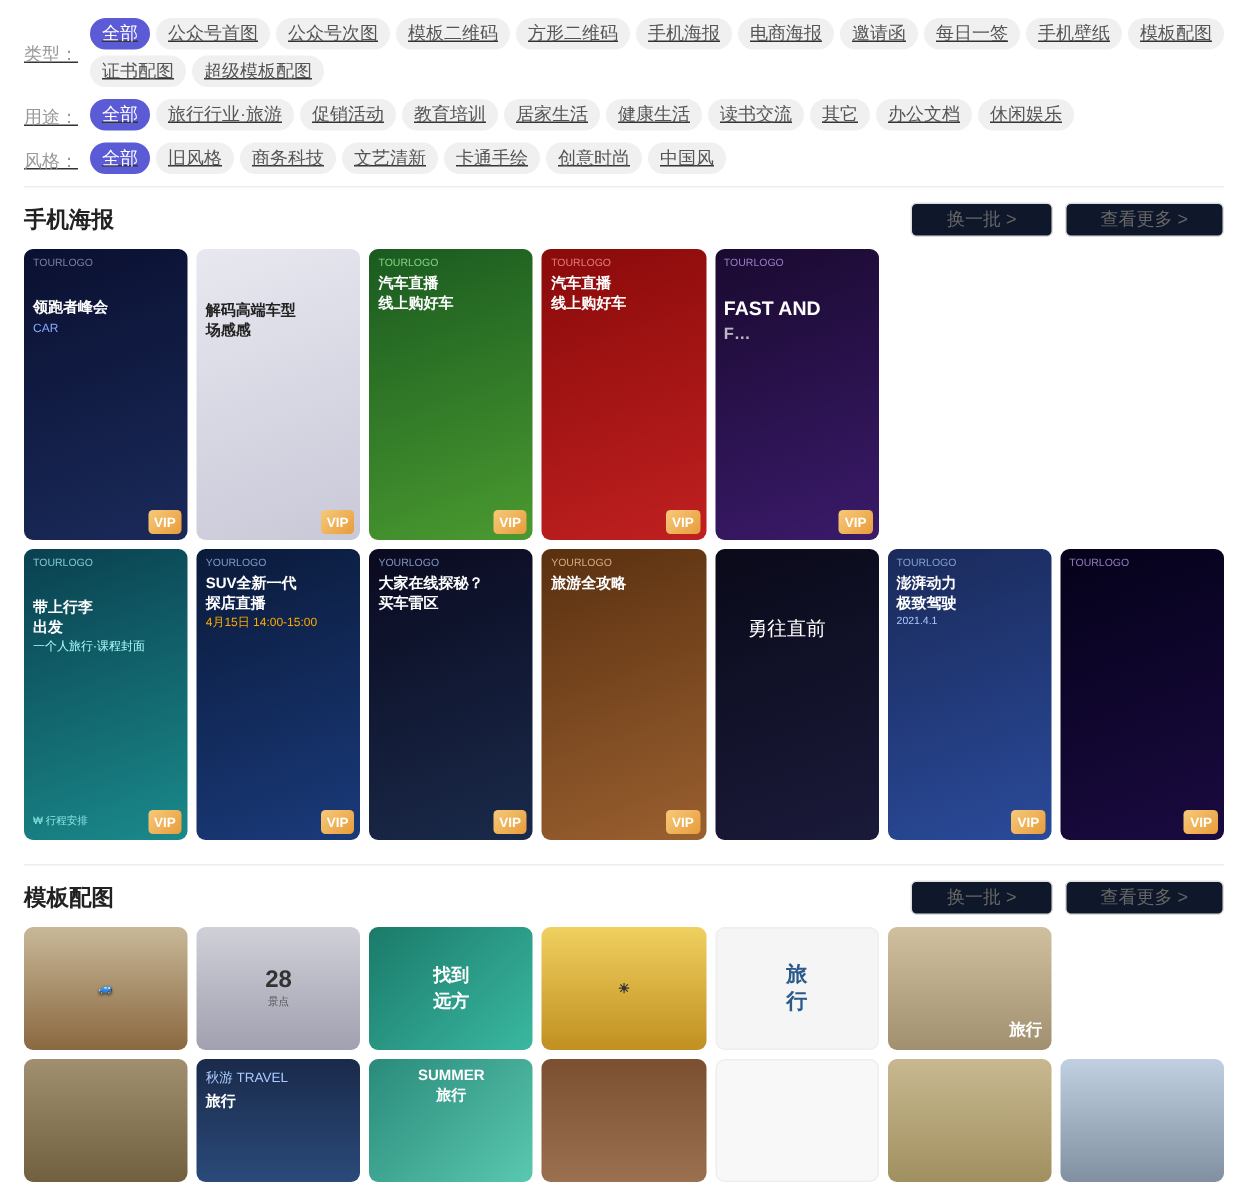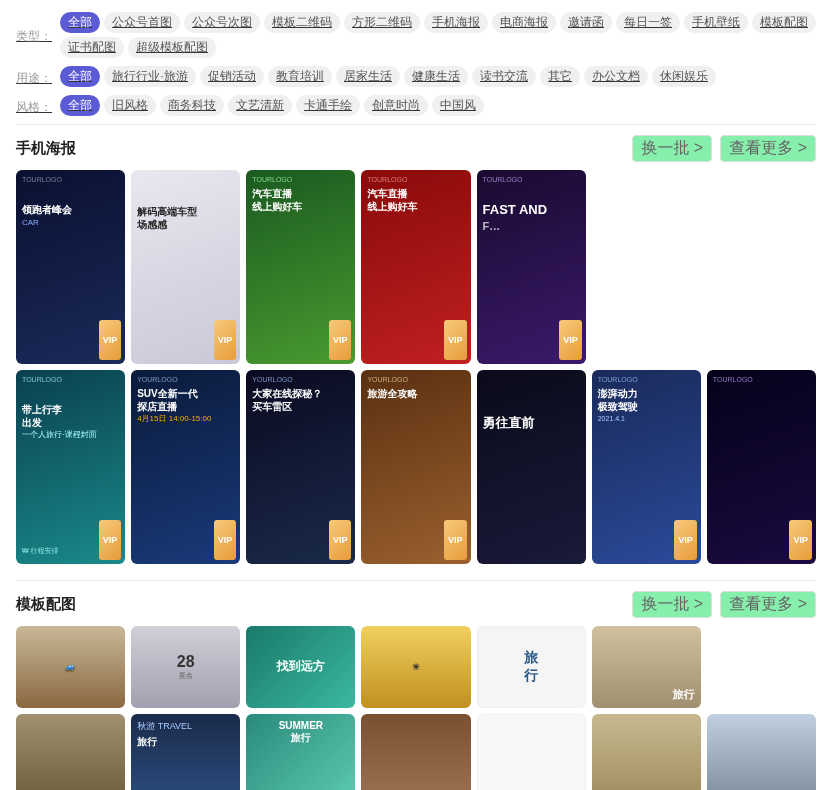--- a/index.html
+++ b/index.html
@@ -10,25 +10,25 @@
     .filter-tags { display: flex; flex-wrap: wrap; gap: 4px; flex: 1; }
     .tag { padding: 2px 8px; border-radius: 12px; cursor: pointer; font-size: 12px; color: #555; background: #f0f0f0; white-space: nowrap; }
     .tag.active { background: #5b5bd6; color: #fff; }
     .sort-row { display: flex; align-items: center; margin-bottom: 12px; margin-top: 4px; }
     .sort-btn { padding: 2px 10px; border-radius: 12px; cursor: pointer; font-size: 12px; color: #555; background: #f0f0f0; margin-right: 4px; border: none; }
     .sort-btn.active { background: #5b5bd6; color: #fff; }
     .section { margin-bottom: 16px; }
     .section-header { display: flex; align-items: center; justify-content: space-between; margin-bottom: 8px; }
     .section-title { font-size: 15px; font-weight: bold; color: #222; }
     .section-actions { display: flex; gap: 8px; }
-    .action-btn { font-size: 16px; color: #666; cursor: pointer; padding: 2px 8px; border: 1px solid #ddd; border-radius: 4px; background: #86efac; }
+    .action-btn { font-size: 12px; color: #666; cursor: pointer; padding: 2px 23px; border: 1px solid #ddd; border-radius: 4px; background: #0f172a; }
     .cards-grid { display: grid; grid-template-columns: repeat(7, 1fr); gap: 6px; }
     .card { border-radius: 6px; overflow: hidden; position: relative; cursor: pointer; background: #eee; }
     .card-portrait { aspect-ratio: 9/16; }
-    .vip-badge { position: absolute; bottom: 4px; right: 4px; background: linear-gradient(135deg, #f7c97a, #e89c3a); color: #fff; font-size: 9px; padding: 15px 4px; border-radius: 3px; font-weight: bold; margin-top: 20px; }
+    .vip-badge { position: absolute; bottom: 4px; right: 4px; background: linear-gradient(135deg, #f7c97a, #e89c3a); color: #fff; font-size: 9px; padding: 3px 4px; border-radius: 3px; font-weight: bold; margin-top: 20px; }
     .card-overlay-text { position: absolute; inset: 0; display: flex; flex-direction: column; justify-content: flex-start; align-items: flex-start; padding: 6px; font-size: 10px; color: #fff; }
     .divider { height: 1px; background: #eee; margin: 4px 0 10px; }
     
     .card-text-main { font-size: 11px; font-weight: bold; line-height: 1.3; }
     .card-logo { font-size: 7px; opacity: 0.7; }
   </style>
 </head>
 <body>
 
 <div class="container">
@@ -167,21 +167,21 @@
       <div class="card card-portrait" style="background: linear-gradient(160deg, #5a3010 0%, #9a6030 100%);">
         <div class="card-overlay-text">
           <span class="card-logo" style="font-size:7px;color:#ffddaa;">YOURLOGO</span>
           <span class="card-text-main" style="font-size:10px;color:#fff;font-weight:bold;margin-top:4px;">旅游全攻略</span>
         </div>
         <div class="vip-badge">VIP</div>
       </div>
 
       <div class="card card-portrait" style="background: linear-gradient(160deg, #0a0a1a 0%, #1a1a3a 100%);">
         <div class="card-overlay-text">
-          <span class="card-text-main" style="font-size:13px;color:#fff;font-weight:bold;margin-top:40%;">勇往直前</span>
+          <span class="card-text-main" style="font-size:13px;color:#fff;font-weight:normal;margin-top:40%;margin-left:16px;">勇往直前</span>
         </div>
       </div>
 
       <div class="card card-portrait" style="background: linear-gradient(160deg, #1a2a5a 0%, #2a4a9a 100%);">
         <div class="card-overlay-text">
           <span class="card-logo" style="font-size:7px;color:#aaccff;">TOURLOGO</span>
           <span class="card-text-main" style="font-size:10px;color:#fff;font-weight:bold;margin-top:4px;">澎湃动力<br>极致驾驶</span>
           <span style="font-size:7px;color:#aaccff;margin-top:2px;">2021.4.1</span>
         </div>
         <div class="vip-badge">VIP</div>
@@ -214,21 +214,21 @@
           <span style="font-size:8px;color:#fff;text-shadow:0 1px 2px rgba(0,0,0,0.5);">🚙</span>
         </div>
       </div>
       <div class="card" style="background: linear-gradient(180deg, #d0d0d8 0%, #a0a0b0 100%); aspect-ratio: 4/3;">
         <div style="width:100%;height:100%;display:flex;flex-direction:column;align-items:center;justify-content:center;">
           <span style="font-size:16px;font-weight:bold;color:#333;">28</span>
           <span style="font-size:7px;color:#555;">景点</span>
         </div>
       </div>
       <div class="card" style="background: linear-gradient(135deg, #1a7a6a 0%, #3ab8a0 100%); aspect-ratio: 4/3;">
-        <div style="width:100%;height:100%;display:flex;flex-direction:row;align-items:center;justify-content:center;">
+        <div style="width:100%;height:100%;display:flex;flex-direction:column;align-items:center;justify-content:center;">
           <span style="font-size:12px;font-weight:bold;color:#fff;">找到</span>
           <span style="font-size:12px;font-weight:bold;color:#fff;">远方</span>
         </div>
       </div>
       <div class="card" style="background: linear-gradient(180deg, #f0d060 0%, #c09020 100%); aspect-ratio: 4/3;">
         <div style="width:100%;height:100%;display:flex;align-items:center;justify-content:center;">
           <span style="font-size:9px;color:#333;font-weight:bold;">☀</span>
         </div>
       </div>
       <div class="card" style="background: #f5f5f5; aspect-ratio: 4/3; border: 1px solid #eee;">

